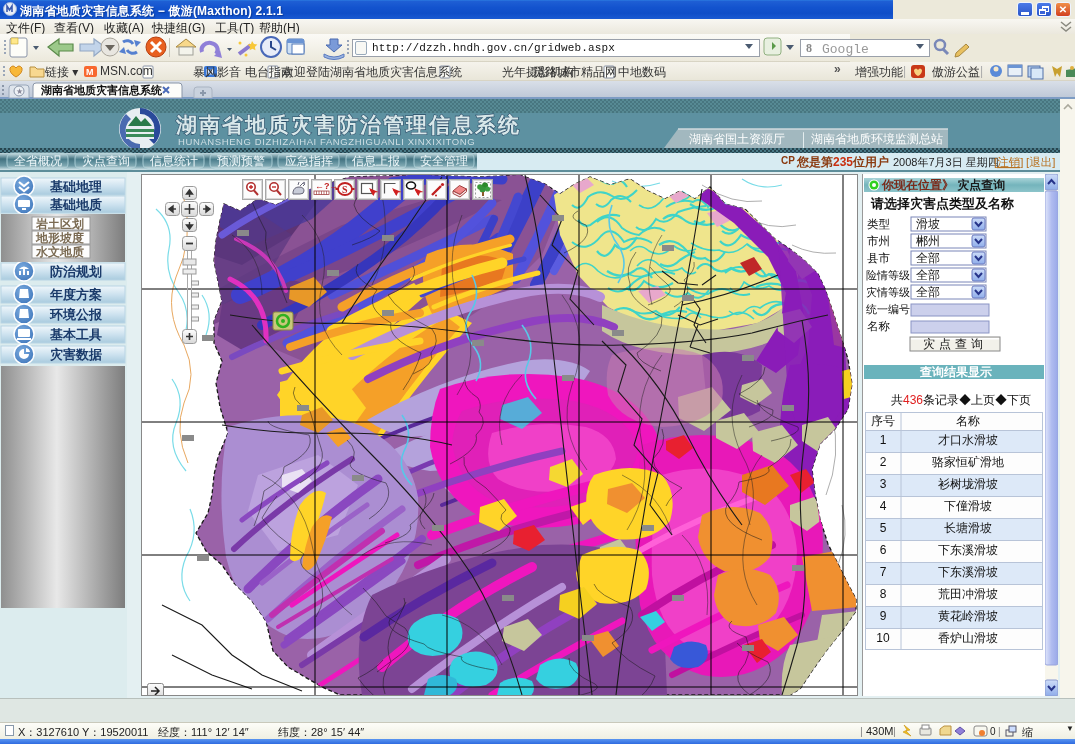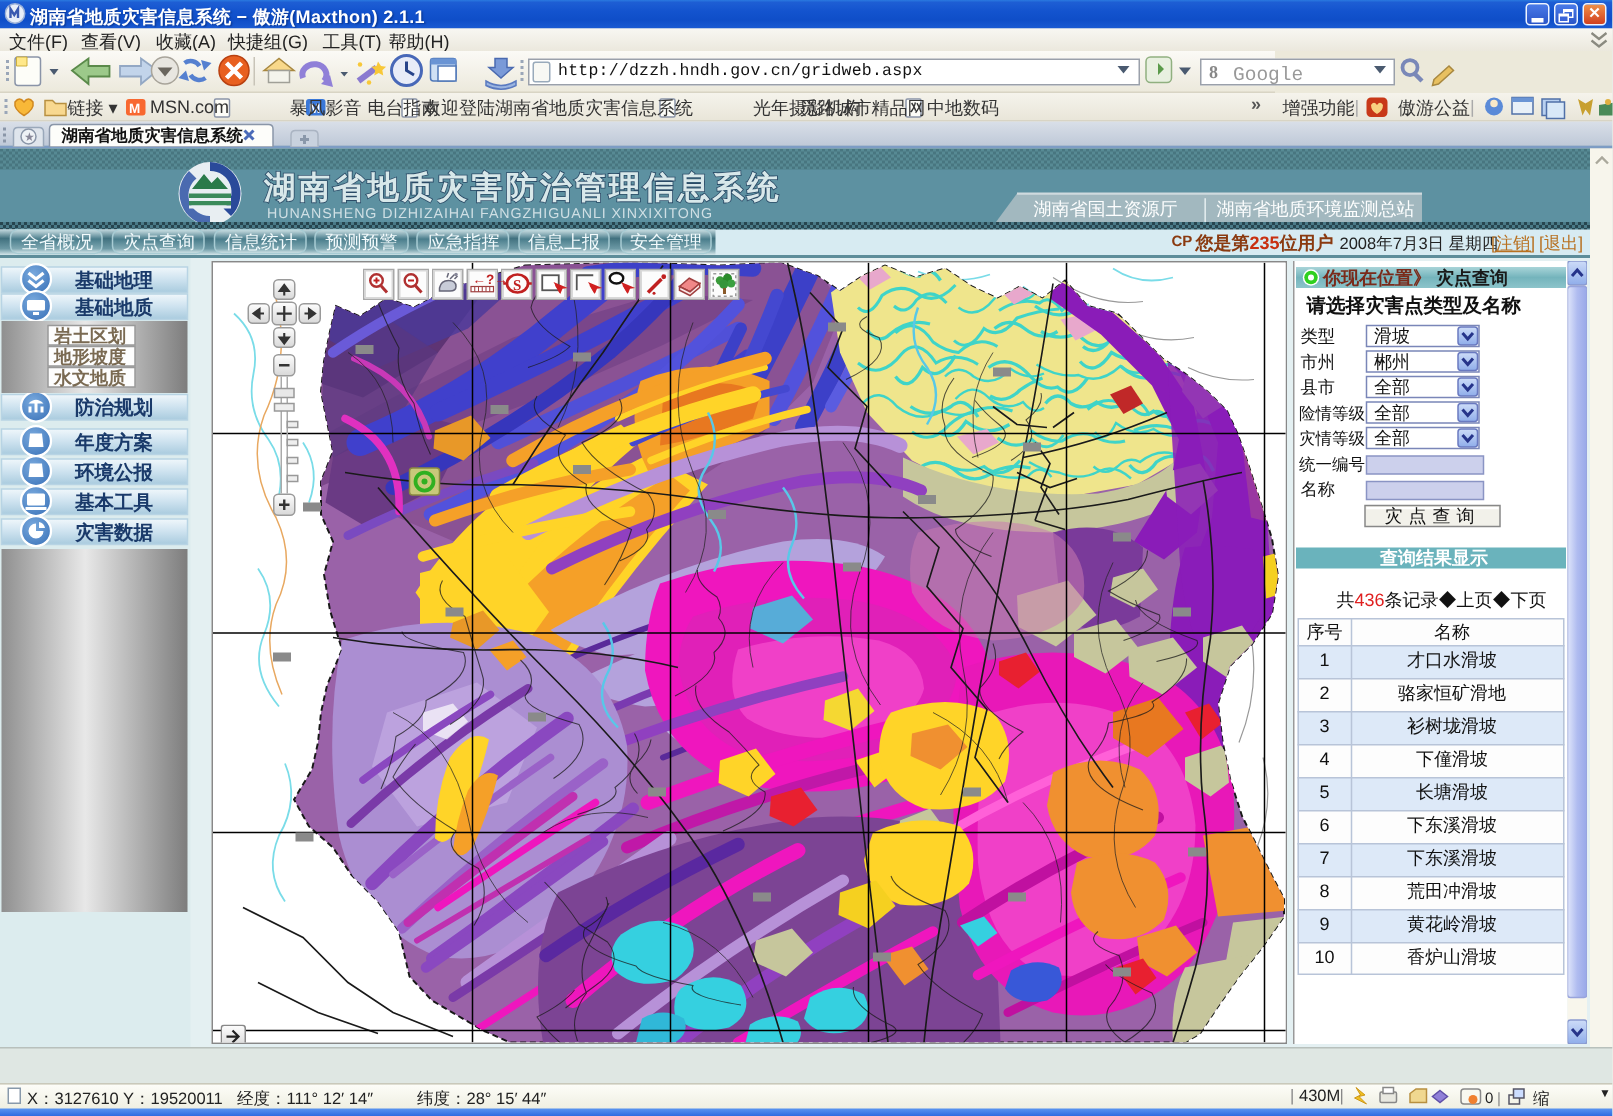--- a/index.html
+++ b/index.html
@@ -1,20 +1,20 @@
 <!DOCTYPE html>
 <html><head>
 <meta charset="utf-8">
 <style>
   * { margin:0; padding:0; box-sizing:border-box; }
   html,body { width:1075px; height:744px; overflow:hidden; }
   body { font-family:"Liberation Sans", sans-serif; position:relative; background:#ece9da; }
   .abs { position:absolute; }
   
-  #titlebar { left:0; top:0; width:1075px; height:19px;
+  #titlebar { left:0; top:0; width:893px; height:19px;
     background:linear-gradient(#2a7ae0 0%, #1e5ed4 8%, #1353ce 40%, #0f4ec8 70%, #1a5ad2 100%);
     color:#fff; font-weight:bold; font-size:12px; }
   #titlebar .ttext { position:absolute; left:20px; top:3px; letter-spacing:0.2px; text-shadow:1px 1px 1px #0a3a9a; }
   .winbtn { position:absolute; top:2px; width:16px; height:15px; border:1px solid #eef4ff; border-radius:3px;
     color:#fff; font-size:10px; text-align:center; line-height:13px; font-weight:bold; }
   
   #menubar { left:0; top:19px; width:1075px; height:15px; background:linear-gradient(#f8f7f2,#ebe8dd); font-size:12px; color:#222; }
   #menubar span { position:absolute; top:1px; }
   
   #toolbar { left:0; top:34px; width:850px; height:28px; background:linear-gradient(#fbfaf6,#ece9dc); border-bottom:1px solid #d8d4c4; }

